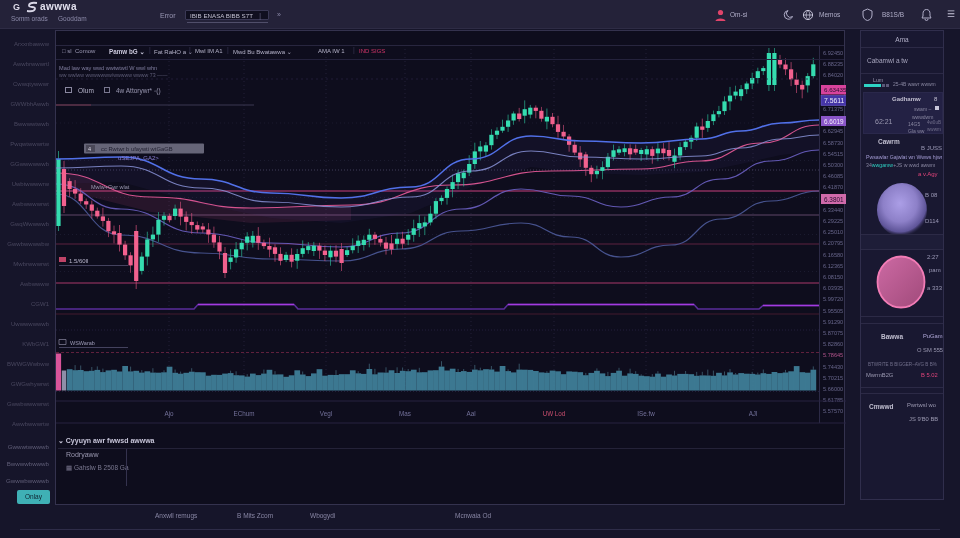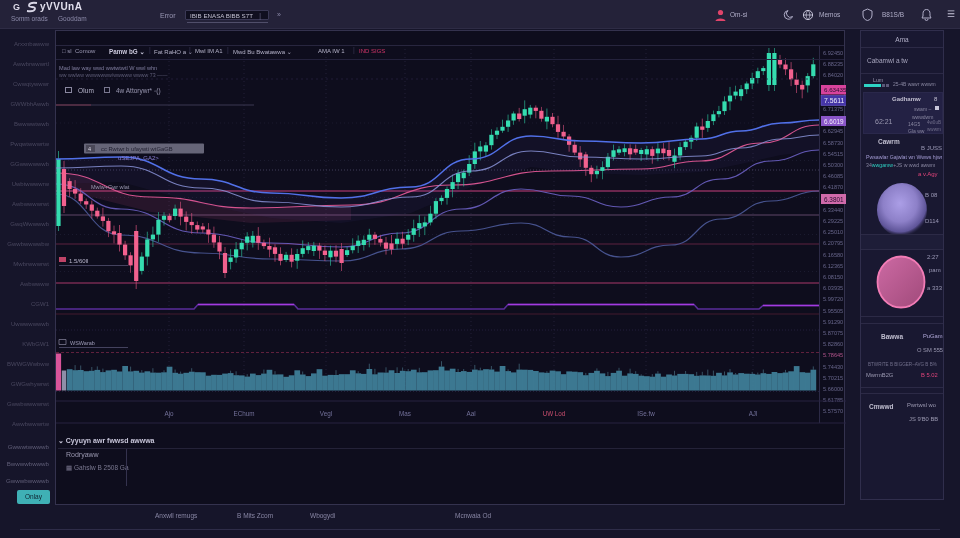--- a/index.html
+++ b/index.html
@@ -4,21 +4,21 @@
 body{width:960px;height:538px;background:#16152a;overflow:hidden;position:relative}
 .abs{position:absolute}
 </style></head>
 <body>
 
 <div class="abs" style="left:0;top:0;width:960px;height:29px;background:#242239;border-bottom:1px solid #2e2c45">
   <div class="abs" style="left:13px;top:2px;font-size:9px;font-weight:bold;color:#dddbe8">G</div>
   <svg class="abs" style="left:25px;top:1px" width="14" height="12" viewBox="0 0 14 12">
       <path d="M12,2 C12,2 5,1 4,4 C3,7 11,5 10,8 C9,11 2,10 2,10" stroke="#d8d6e6" stroke-width="1.8" fill="none"></path>
     </svg>
-  <div class="abs" style="left:40px;top:1px;font-size:10px;font-weight:bold;color:#e2e0ee;letter-spacing:0.5px">yVVUnA</div>
+  <div class="abs" style="left:40px;top:1px;font-size:10px;font-weight:bold;color:#e2e0ee;letter-spacing:0.5px">awwwa</div>
   <div class="abs" style="left:11px;top:15px;font-size:6.5px;color:#8b89a8">Somm orads</div>
   <div class="abs" style="left:58px;top:15px;font-size:6.5px;color:#8b89a8">Gooddam</div>
   <div class="abs" style="left:160px;top:12px;font-size:7px;color:#9a98b5">Error</div>
   <div class="abs" style="left:185px;top:10px;width:84px;height:10px;background:#100f20;border:1px solid #3a3855;border-radius:1px">
     <div class="abs" style="left:4px;top:1px;font-size:6.2px;color:#c0becf;white-space:nowrap">IBIB ENASA BIBB S7T</div>
     <div class="abs" style="right:7px;top:0.5px;font-size:6.5px;color:#6a6888">|</div>
   </div>
   <div class="abs" style="left:187px;top:21.5px;width:81px;border-top:1px solid #504e6a"></div>
   <div class="abs" style="left:277px;top:11px;font-size:7px;color:#8b89a8">»</div>
   <svg class="abs" style="left:714px;top:8px" width="13" height="14" viewBox="0 0 13 14">

